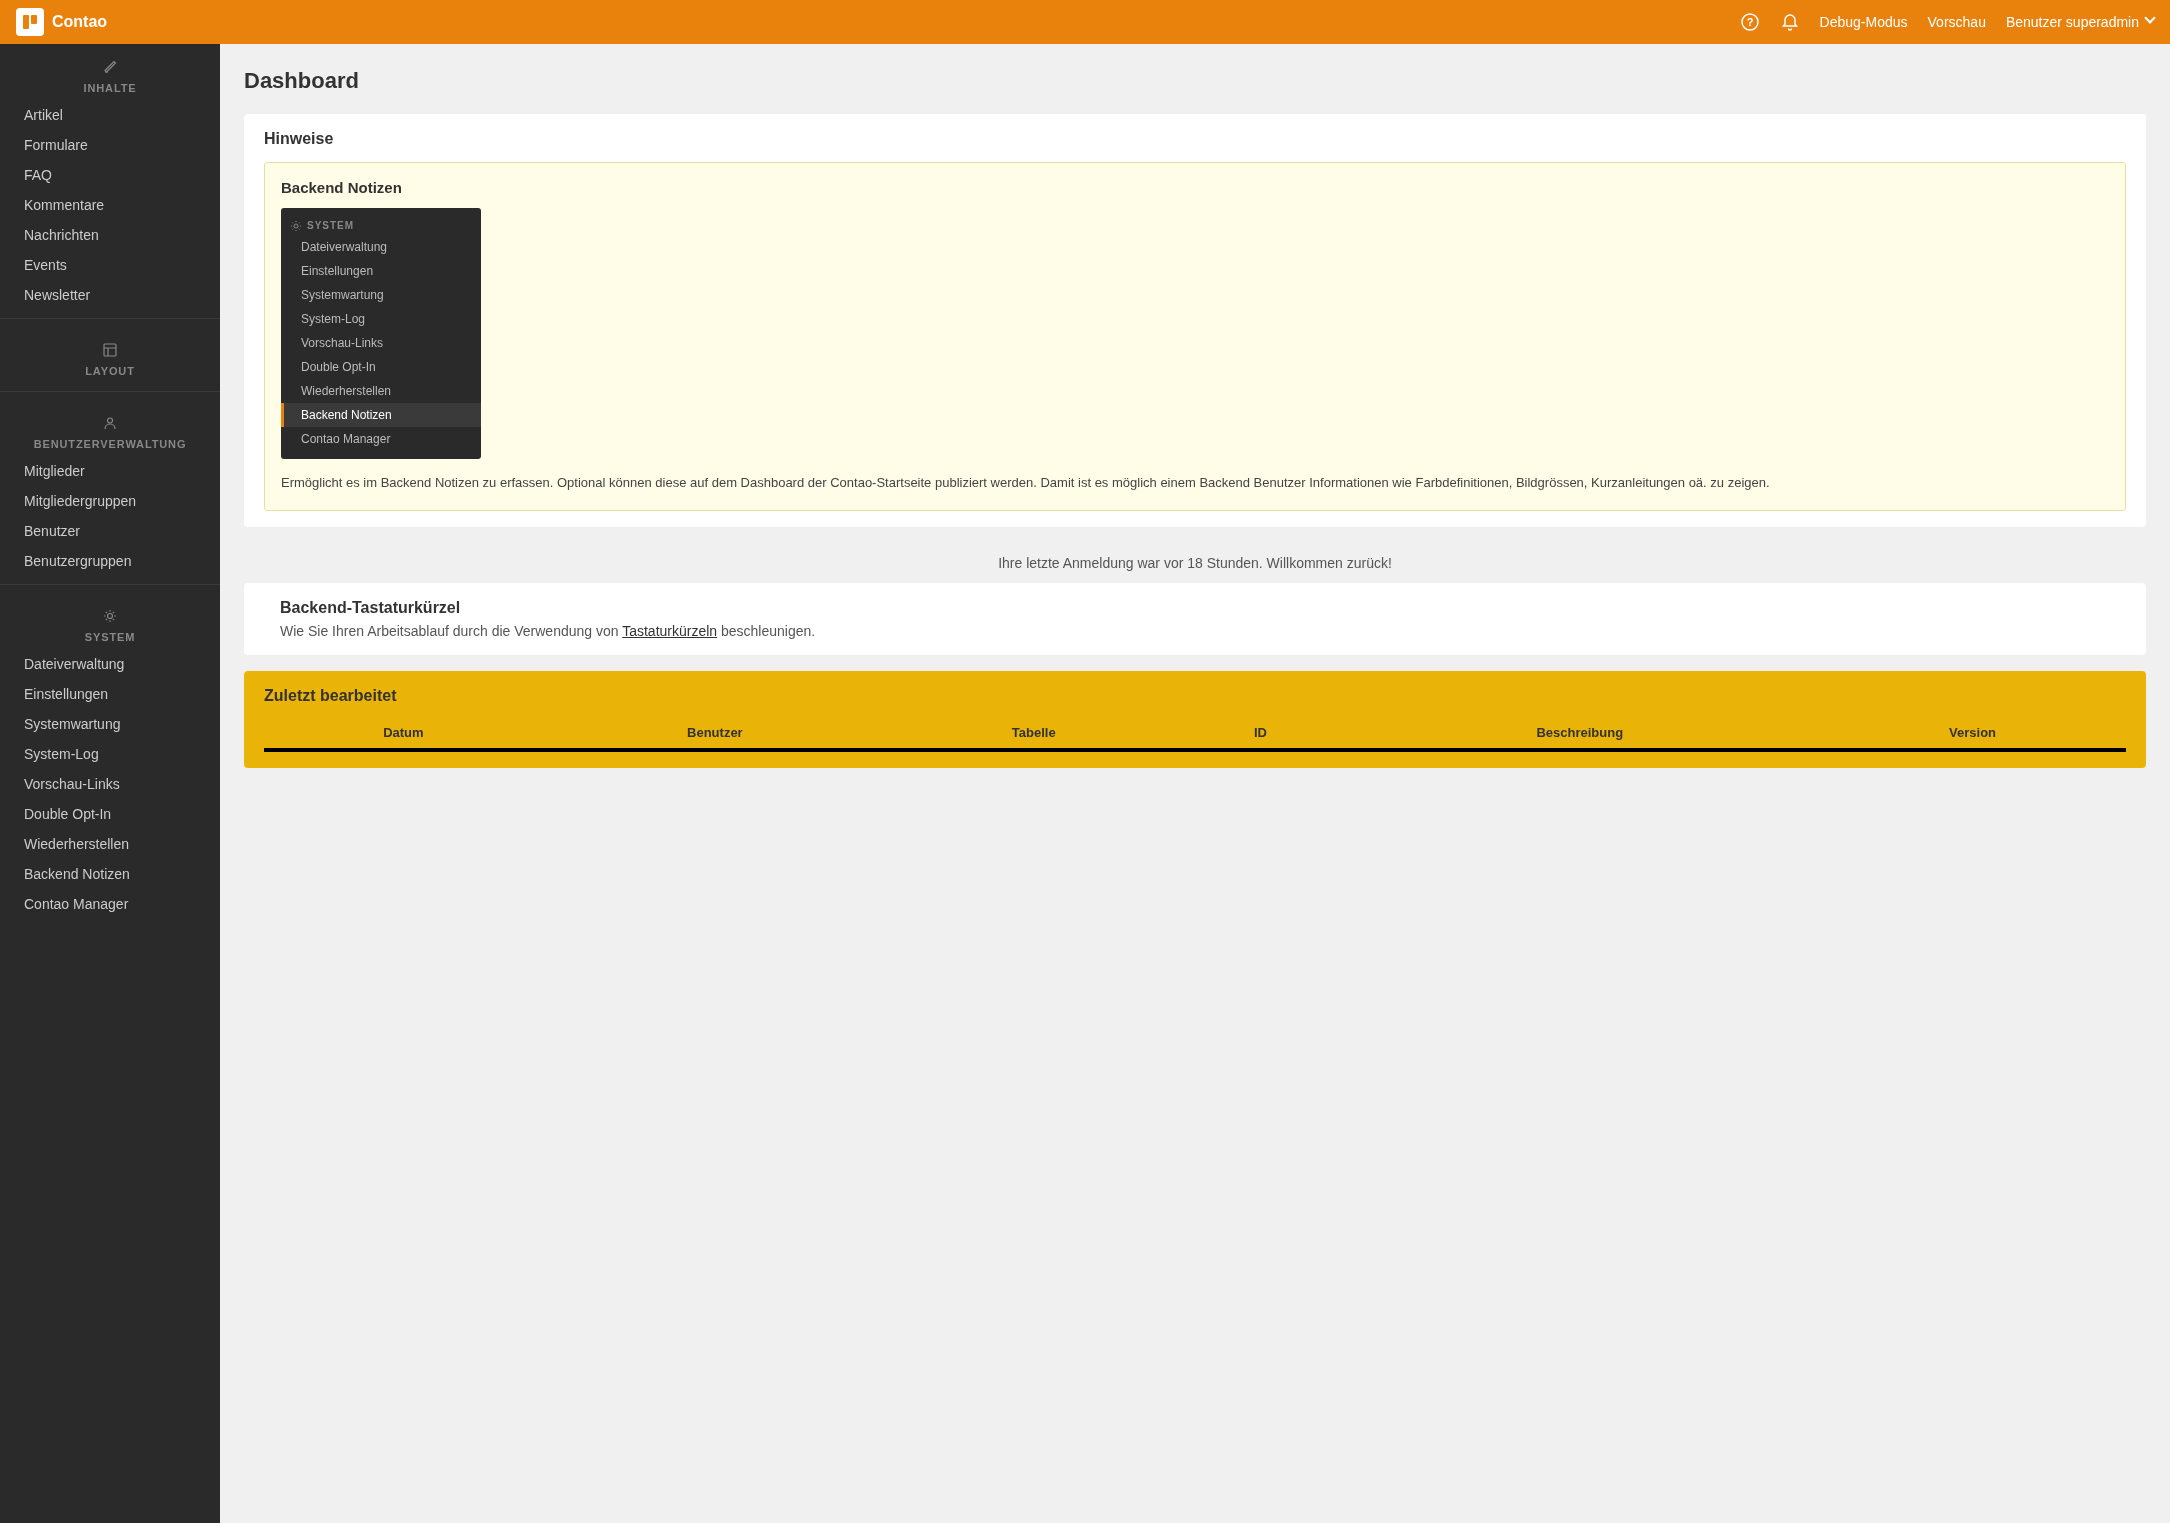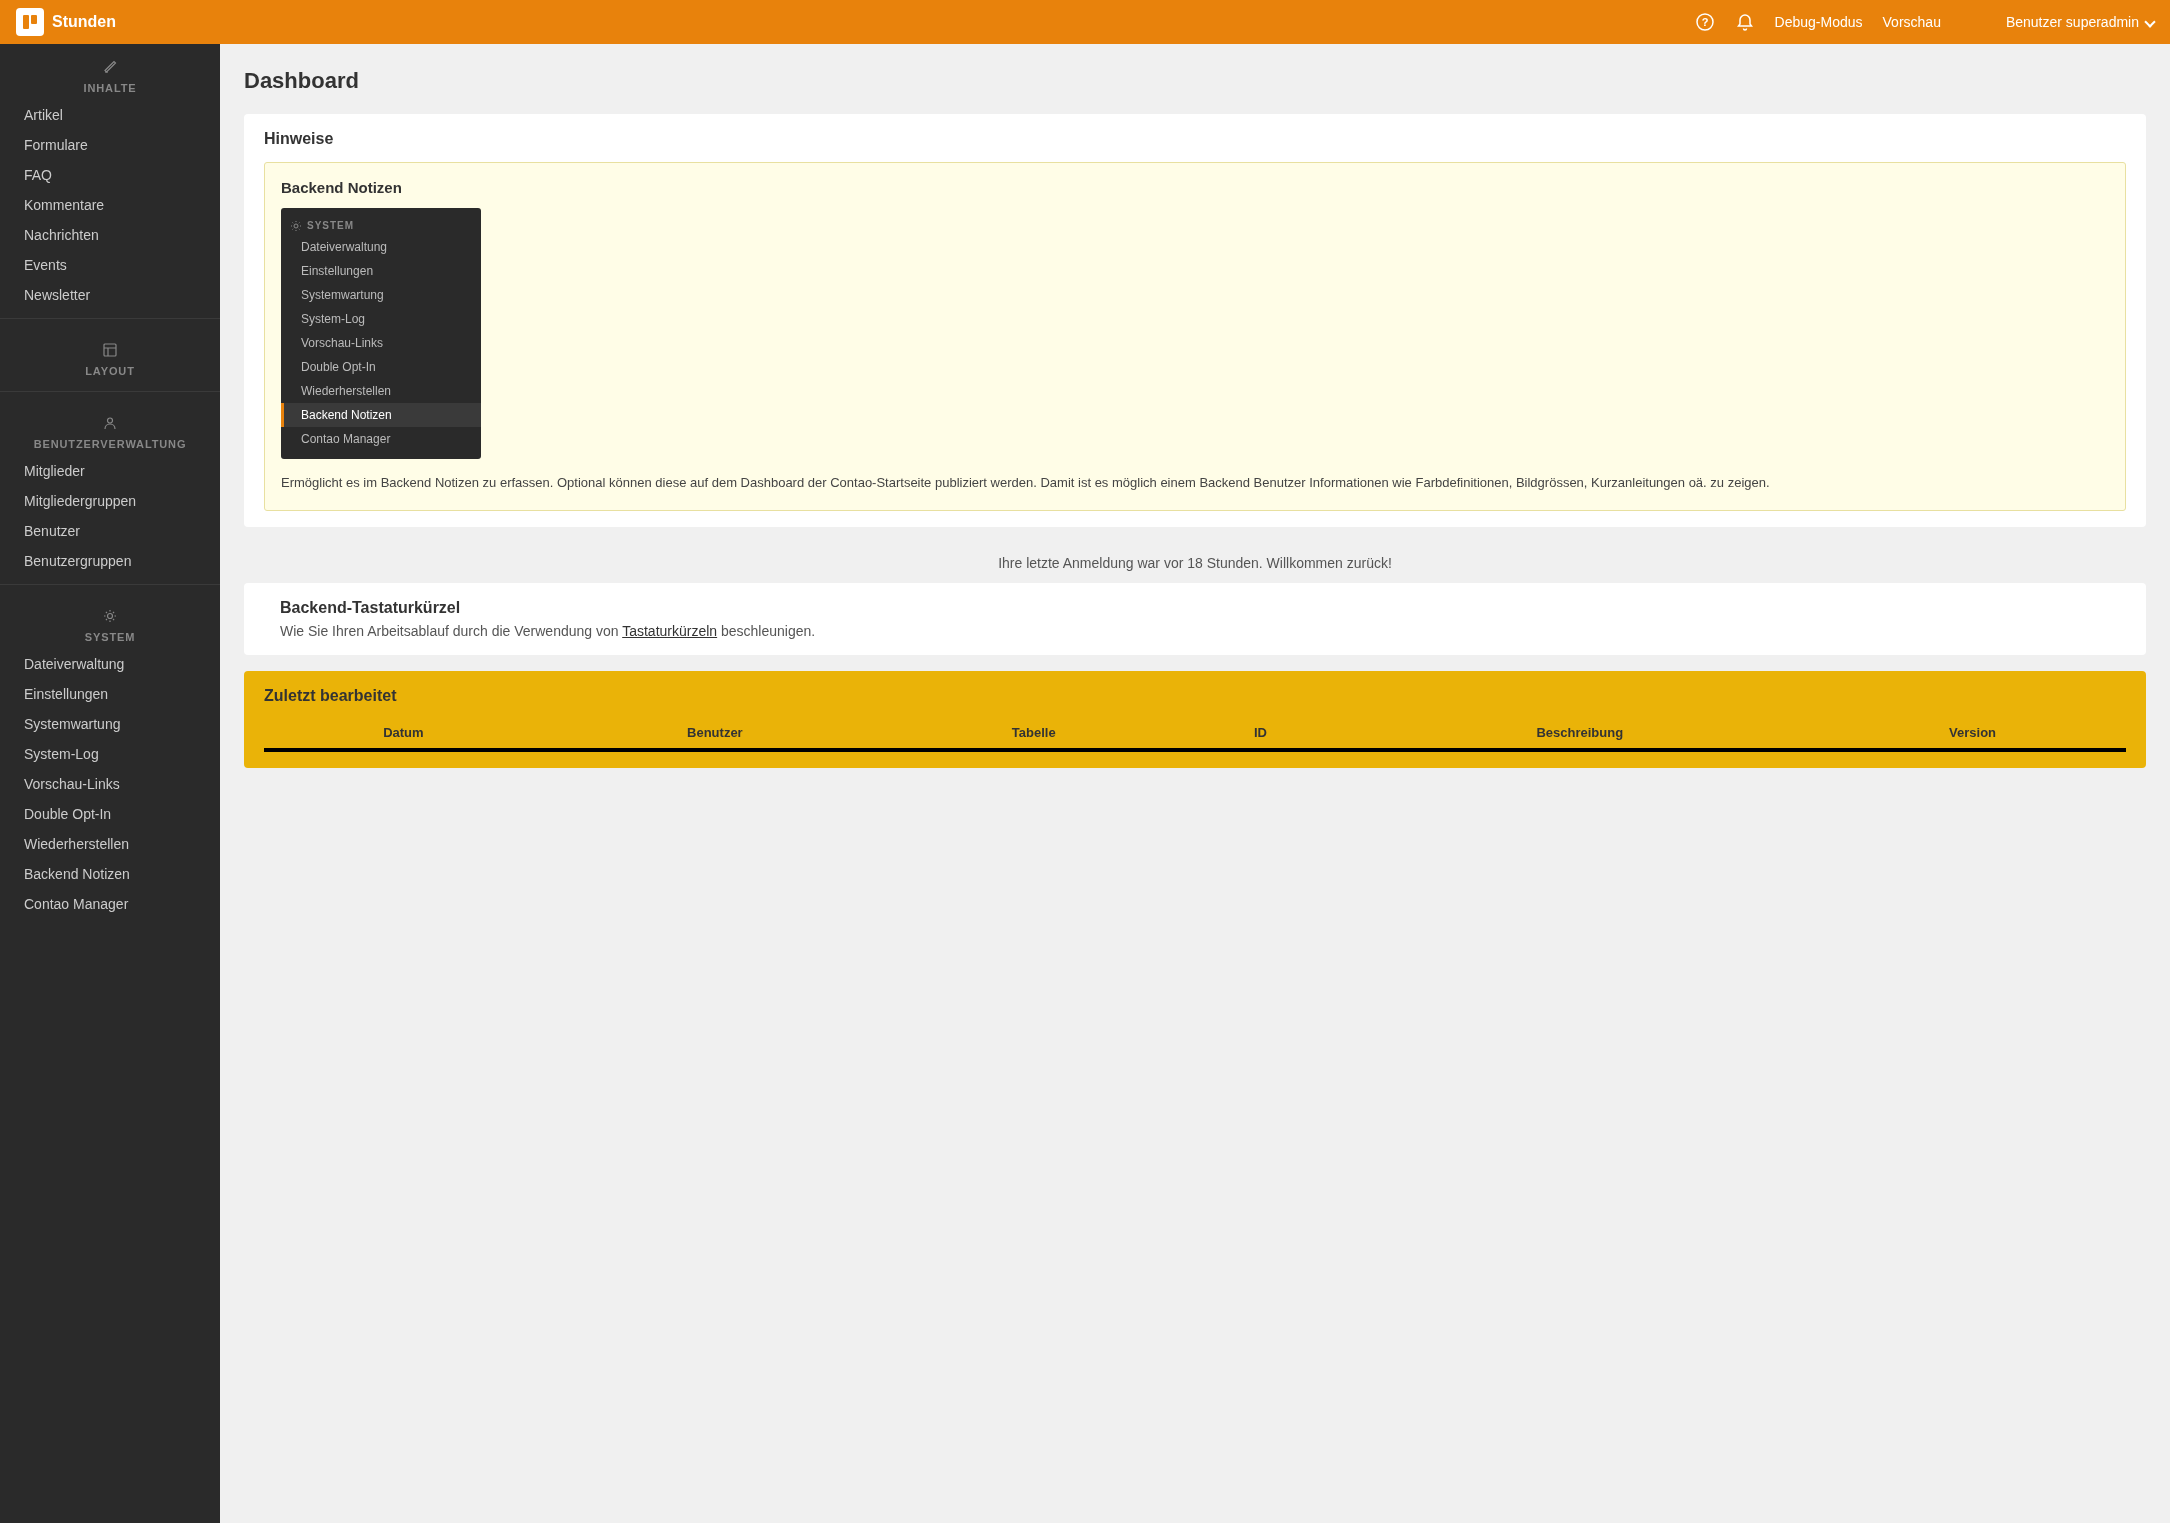--- a/index.html
+++ b/index.html
@@ -51,23 +51,22 @@
     .topnav-actions .icon-btn {
       width: 20px;
       height: 20px;
       display: inline-flex;
       align-items: center;
       justify-content: center;
       cursor: pointer;
     }
     .user-menu {
       display: flex;
-      align-items: center;
+      align-items: flex-start;
       gap: 4px;
-      margin-left: 45px;
     }
 
     
     .app-body {
       display: flex;
       flex: 1;
       overflow: hidden;
     }
 
     
@@ -253,21 +252,21 @@
 <body>
 
 <nav class="topnav">
   <div class="topnav-logo">
     <div class="logo-icon">
       <svg width="16" height="16" viewBox="0 0 16 16" fill="none">
         <rect x="1" y="1" width="6" height="14" rx="1" fill="#e8820c"></rect>
         <rect x="9" y="1" width="6" height="9" rx="1" fill="#e8820c"></rect>
       </svg>
     </div>
-    <span>Stunden</span>
+    <span>Contao</span>
   </div>
   <div class="topnav-actions">
     <span class="icon-btn" title="Help">
       <svg width="18" height="18" viewBox="0 0 18 18" fill="none">
         <circle cx="9" cy="9" r="8" stroke="white" stroke-width="1.5"></circle>
         <text x="9" y="13" text-anchor="middle" fill="white" font-size="11" font-weight="bold">?</text>
       </svg>
     </span>
     <span class="icon-btn" title="Notifications">
       <svg width="18" height="18" viewBox="0 0 18 18" fill="none">

